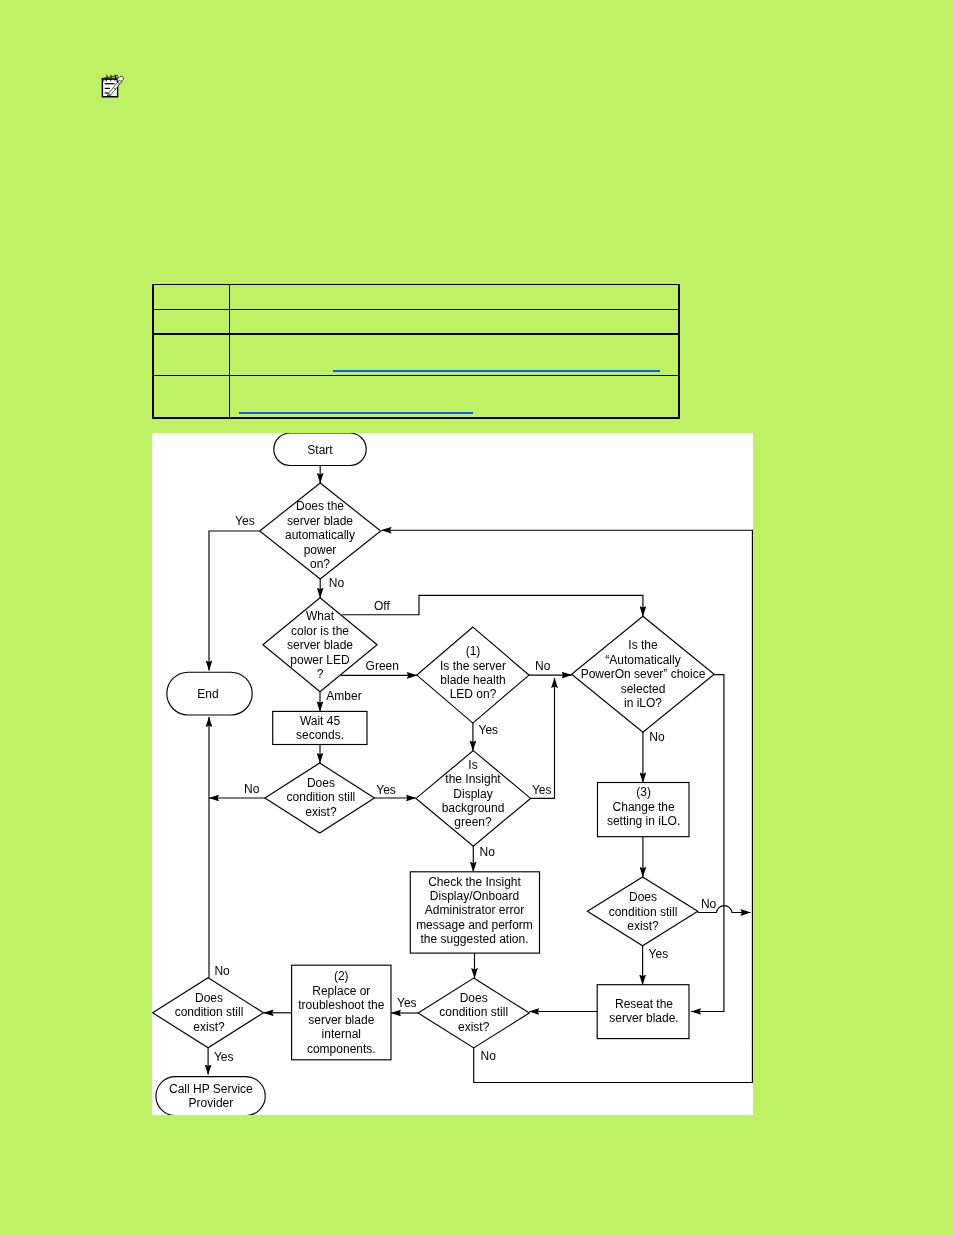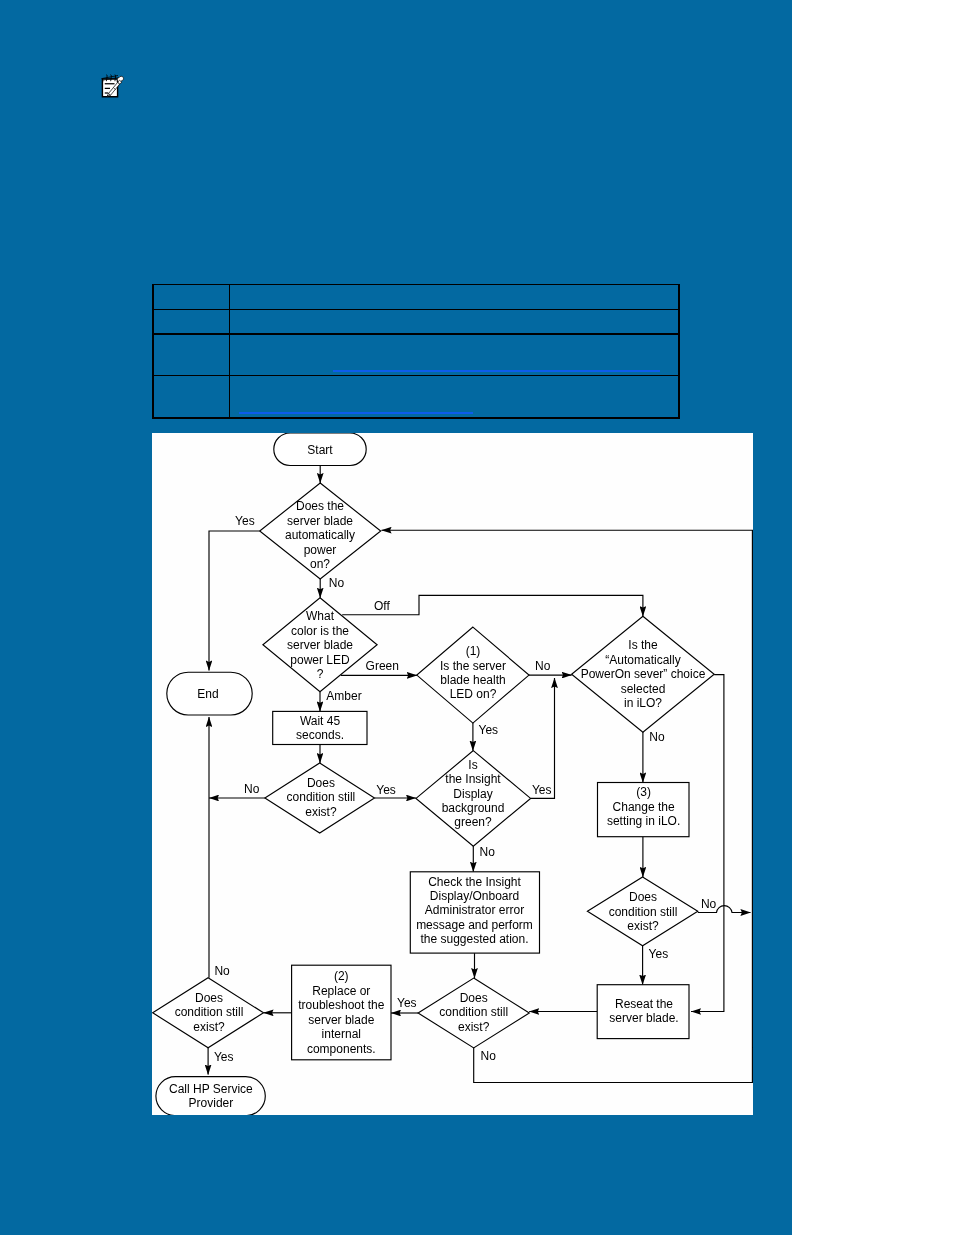--- a/index.html
+++ b/index.html
@@ -2,21 +2,21 @@
 <html><head>
 <meta charset="utf-8">
 <title>Document page</title>
 <style>
   html,body{margin:0;padding:0;background:#ffffff;}
   body{
     width:954px;height:1235px;
     font-family:"Liberation Sans",sans-serif;
     overflow:hidden;position:relative;
   }
-  .page{position:absolute;left:0;top:0;width:792px;height:1235px;background:#0369a1;}
+  .page{position:absolute;left:0;top:0;width:954px;height:1235px;background:#bef264;}
   svg text{-webkit-font-smoothing:antialiased;}
 
   
   .note-icon{position:absolute;left:98px;top:72.5px;width:36px;height:32px;}
 
   
   .doc-table{position:absolute;left:152px;top:284px;width:526px;height:133px;}
   .tline{position:absolute;background:#000;}
   .linkbar{position:absolute;height:2px;}
 

